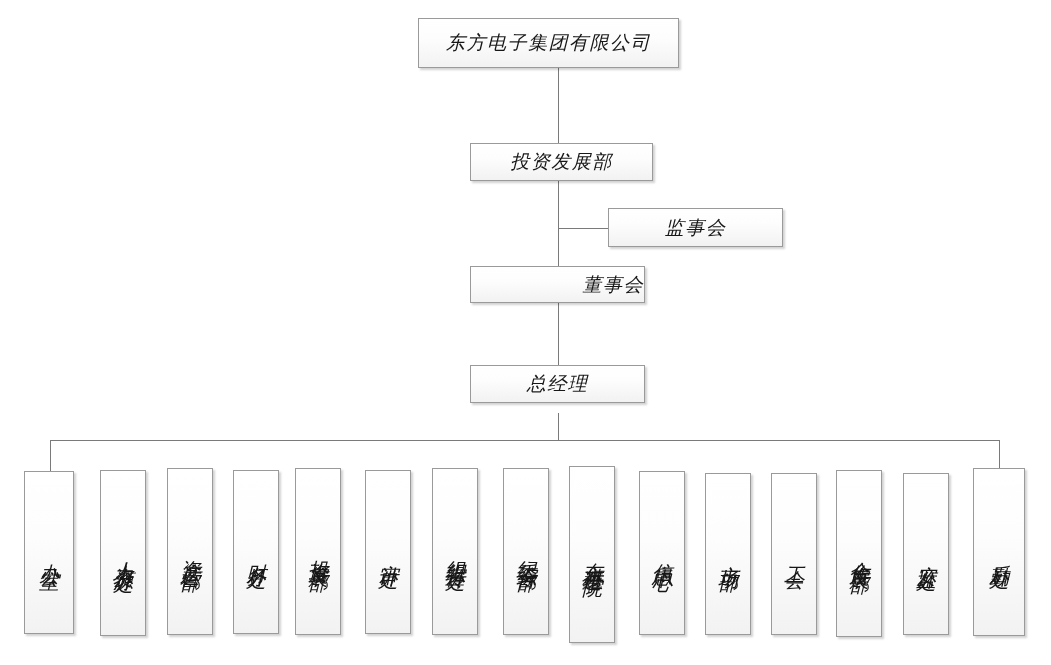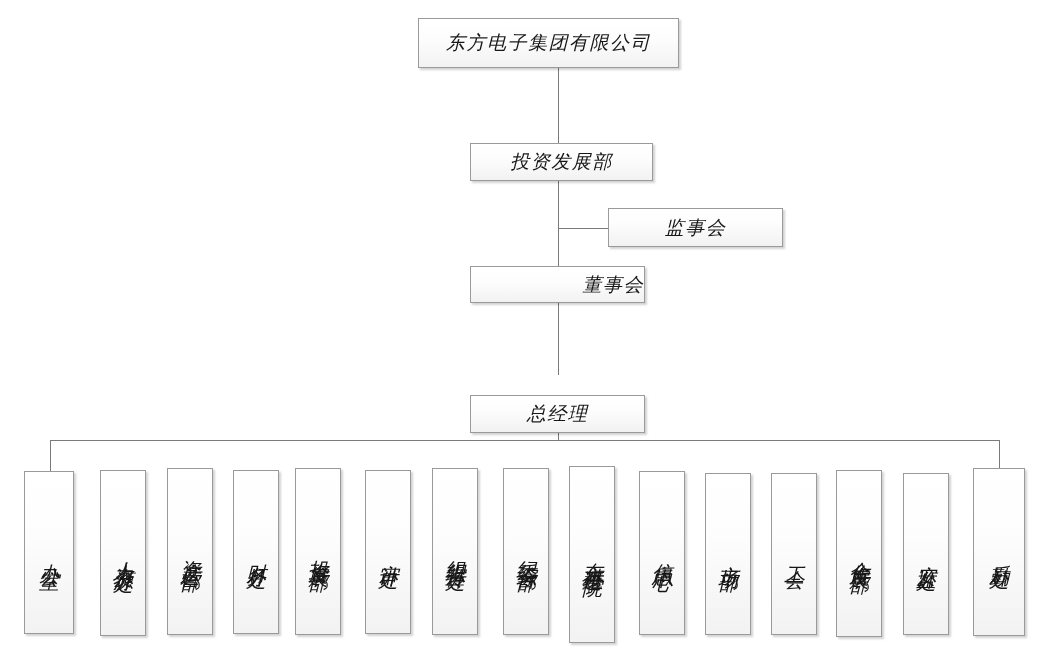--- a/index.html
+++ b/index.html
@@ -97,21 +97,21 @@
   </div>
 
   <div class="node horiz" style="left:608px; top:208px; width:175px; height:39px;">
     <span class="label">监事会</span>
   </div>
 
   <div class="node horiz" style="left:470px; top:266px; width:175px; height:37px;justify-content:flex-end;">
     <span class="label">董事会</span>
   </div>
 
-  <div class="node horiz" style="left:470px; top:395px; width:175px; height:38px;">
+  <div class="node horiz" style="left:470px; top:365px; width:175px; height:38px;">
     <span class="label">总经理</span>
   </div>
 
   <div class="node vert" style="left:24px; top:471px; width:50px; height:163px;">
     <span class="label">办公室</span>
   </div>
 
   <div class="node vert" style="left:100px; top:470px; width:46px; height:166px;">
     <span class="label">人力资源处</span>
   </div>

